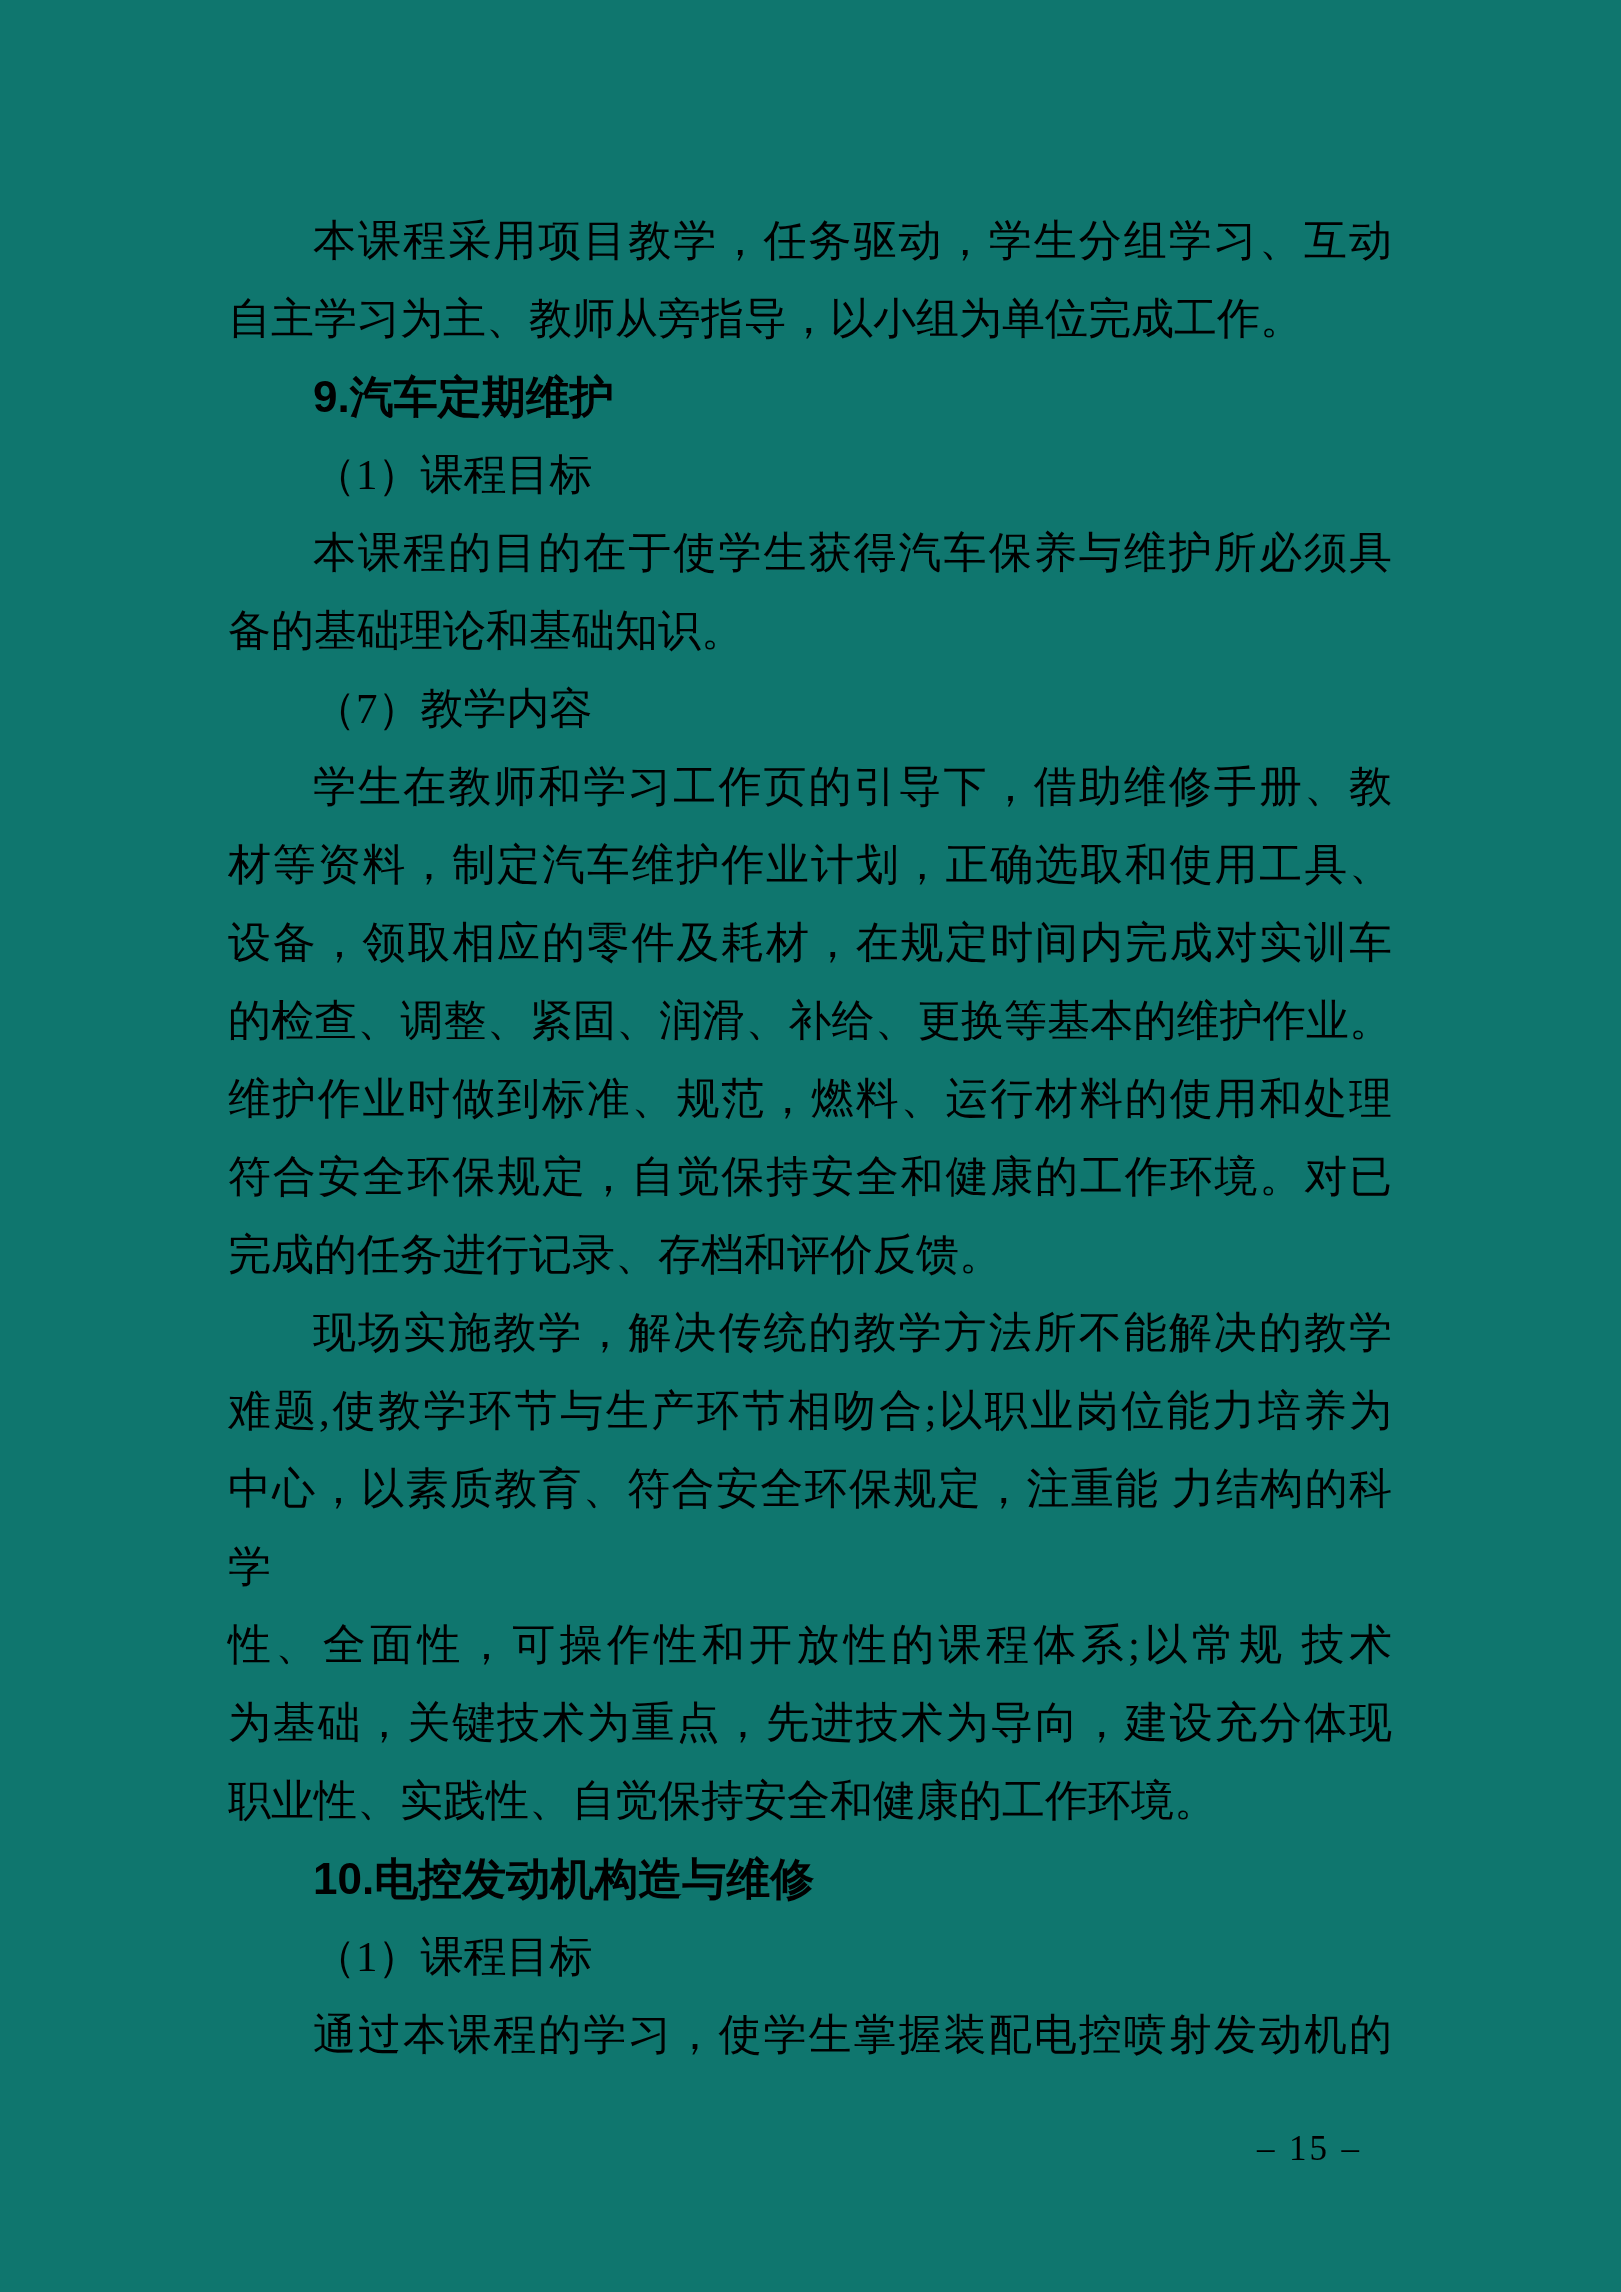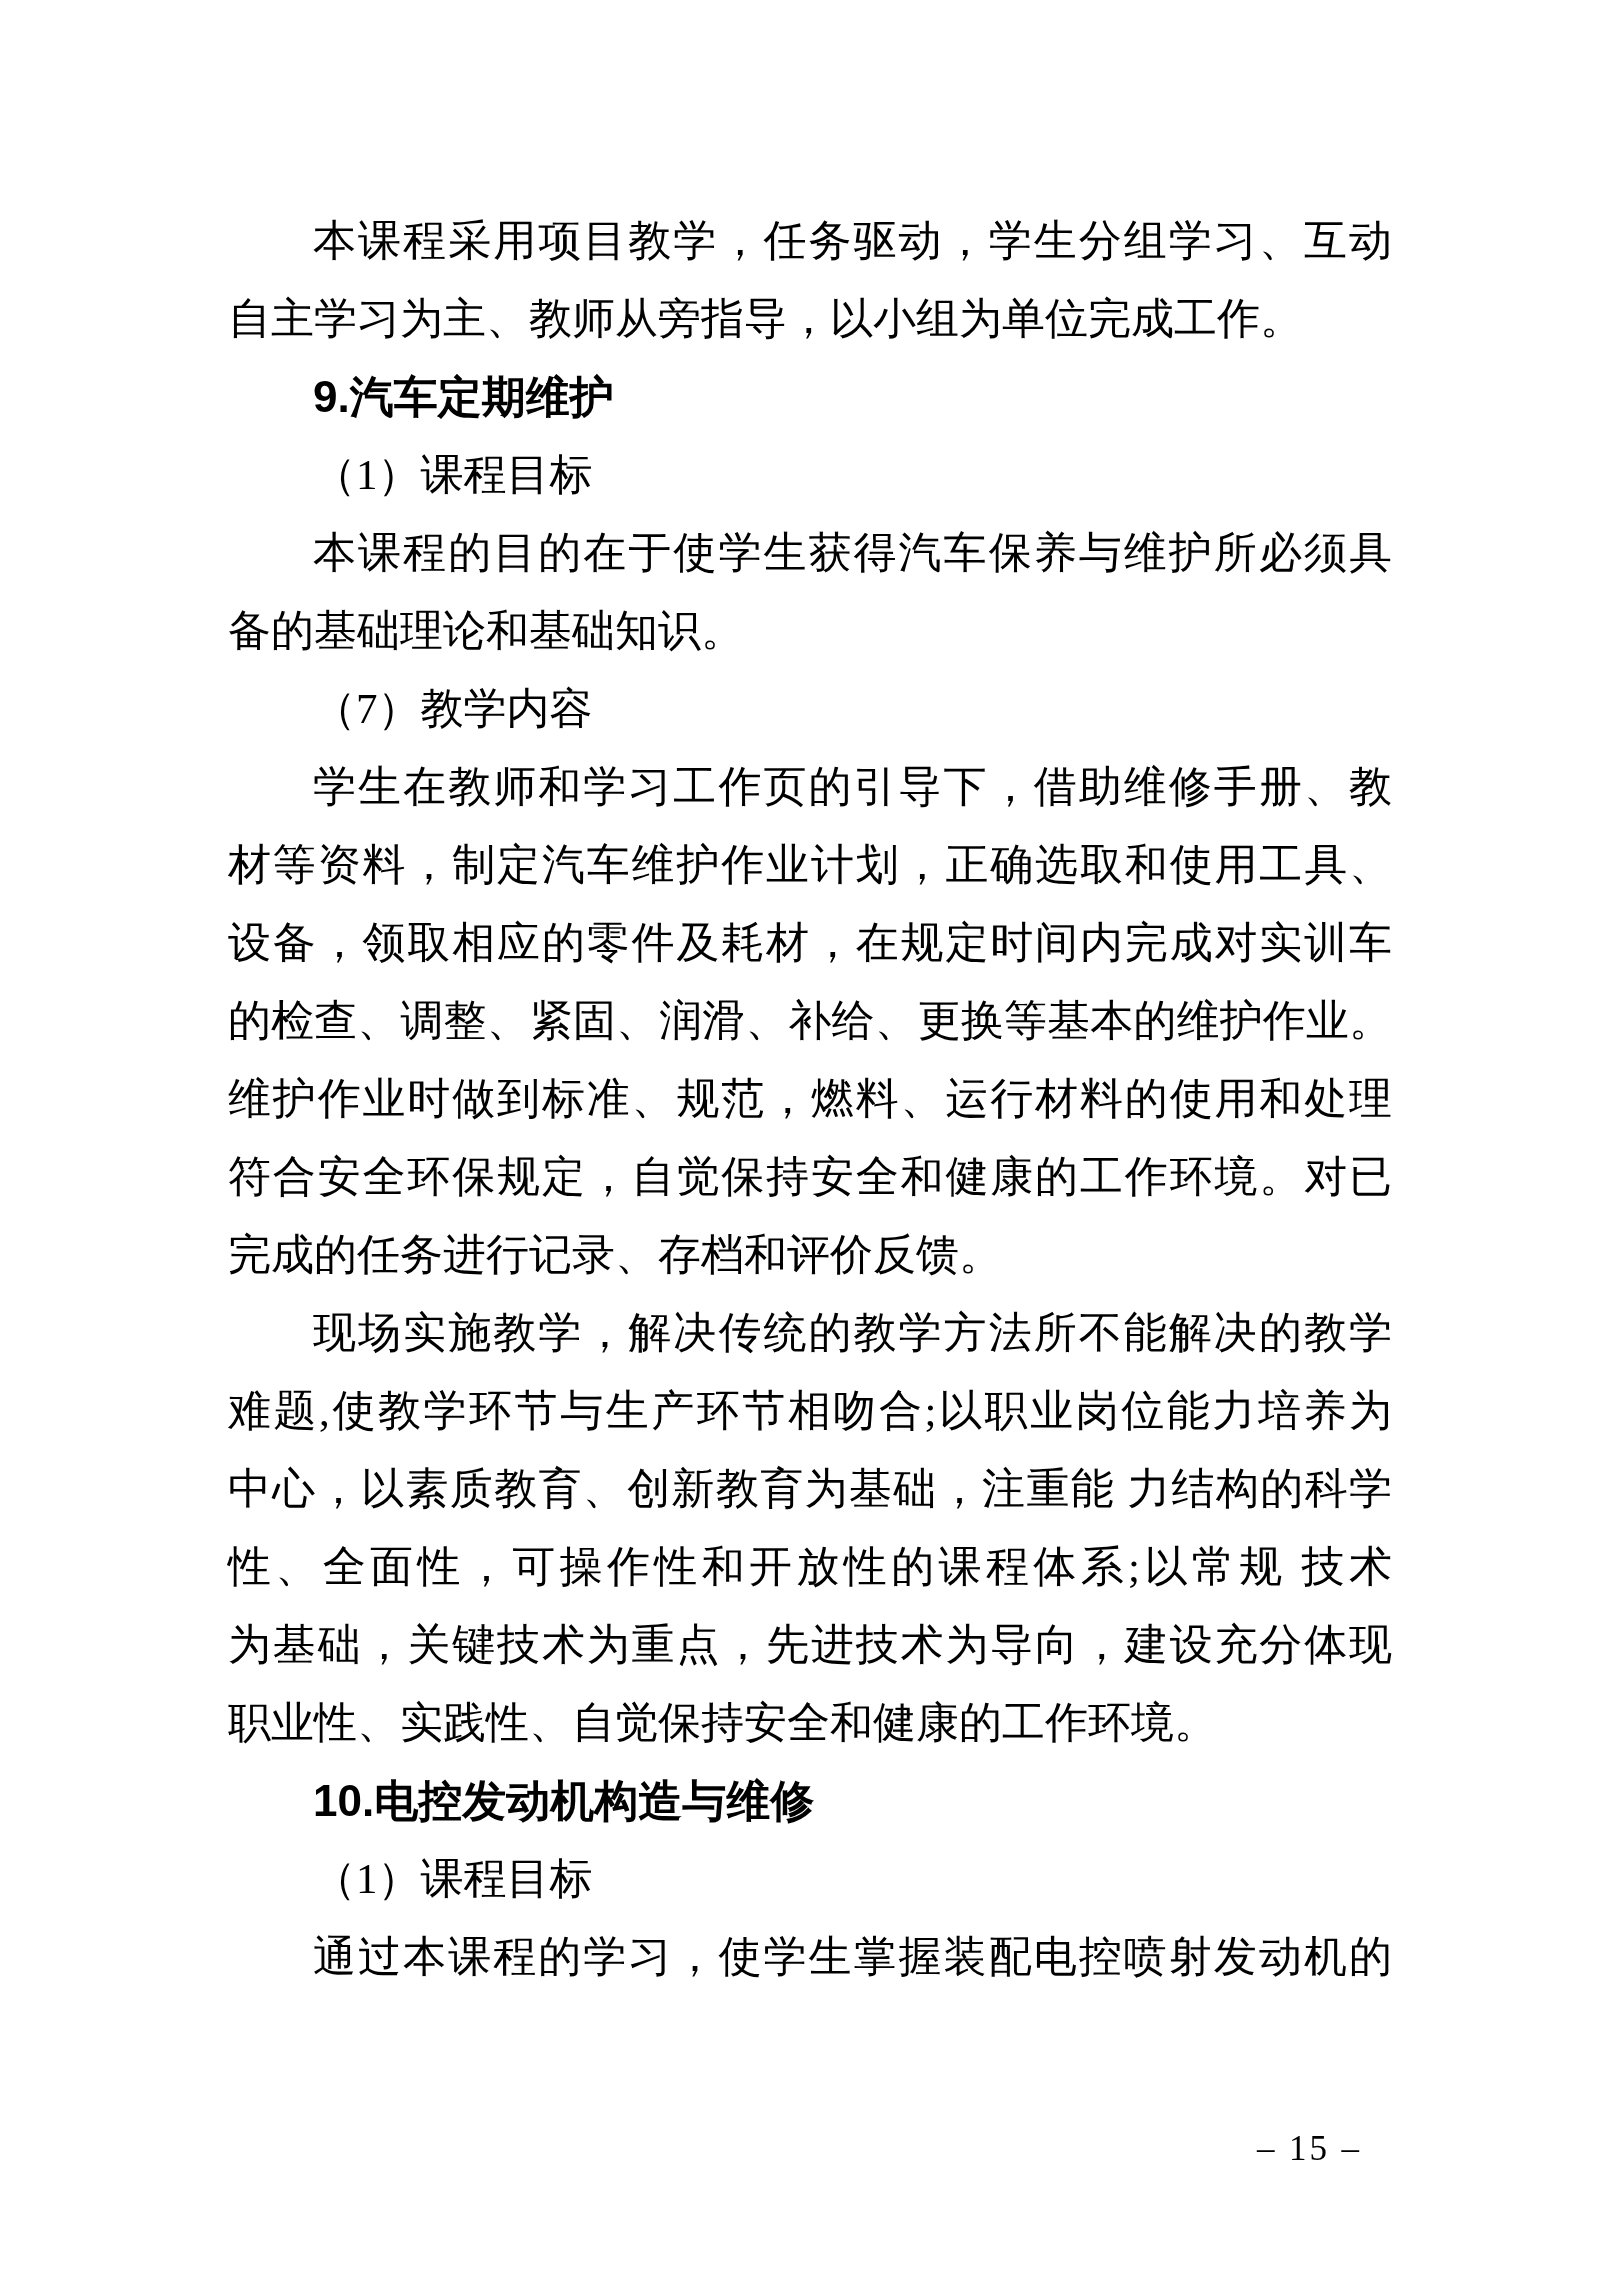--- a/index.html
+++ b/index.html
@@ -1,21 +1,21 @@
 <!DOCTYPE html>
 <html lang="zh"><head>
 <meta charset="utf-8">
 <style>
   html, body { margin: 0; padding: 0; background: #e8e8e8; }
   .page {
     position: relative;
     width: 1621px;
     height: 2293px;
     margin: 0 auto;
-    background: #ffffff;
+    background: #0f766e;
     color: #000000;
     font-family: "Liberation Serif", serif;
     overflow: hidden;
   }
   .content {
     position: absolute;
     left: 228px;
     top: 202px;
     width: 1164px;
   }
@@ -62,21 +62,21 @@
       <div class="line indent">（7）教学内容</div>
       <div class="line indent full">学生在教师和学习工作页的引导下，借助维修手册、教</div>
       <div class="line full">材等资料，制定汽车维护作业计划，正确选取和使用工具、</div>
       <div class="line full">设备，领取相应的零件及耗材，在规定时间内完成对实训车</div>
       <div class="line full">的检查、调整、紧固、润滑、补给、更换等基本的维护作业。</div>
       <div class="line full">维护作业时做到标准、规范，燃料、运行材料的使用和处理</div>
       <div class="line full">符合安全环保规定，自觉保持安全和健康的工作环境。对已</div>
       <div class="line">完成的任务进行记录、存档和评价反馈。</div>
       <div class="line indent full">现场实施教学，解决传统的教学方法所不能解决的教学</div>
       <div class="line full">难题,使教学环节与生产环节相吻合;以职业岗位能力培养为</div>
-      <div class="line full">中心，以素质教育、创新教育为基础，注重能 力结构的科学</div>
+      <div class="line full">中心，以素质教育、符合安全环保规定，注重能 力结构的科学</div>
       <div class="line full">性、全面性，可操作性和开放性的课程体系;以常规 技术</div>
       <div class="line full">为基础，关键技术为重点，先进技术为导向，建设充分体现</div>
       <div class="line">职业性、实践性、自觉保持安全和健康的工作环境。</div>
       <div class="line heading indent">10.电控发动机构造与维修</div>
       <div class="line indent">（1）课程目标</div>
       <div class="line indent full">通过本课程的学习，使学生掌握装配电控喷射发动机的</div>
     </div>
   <div class="footer">
     <span>– 15 –</span>
   </div>

